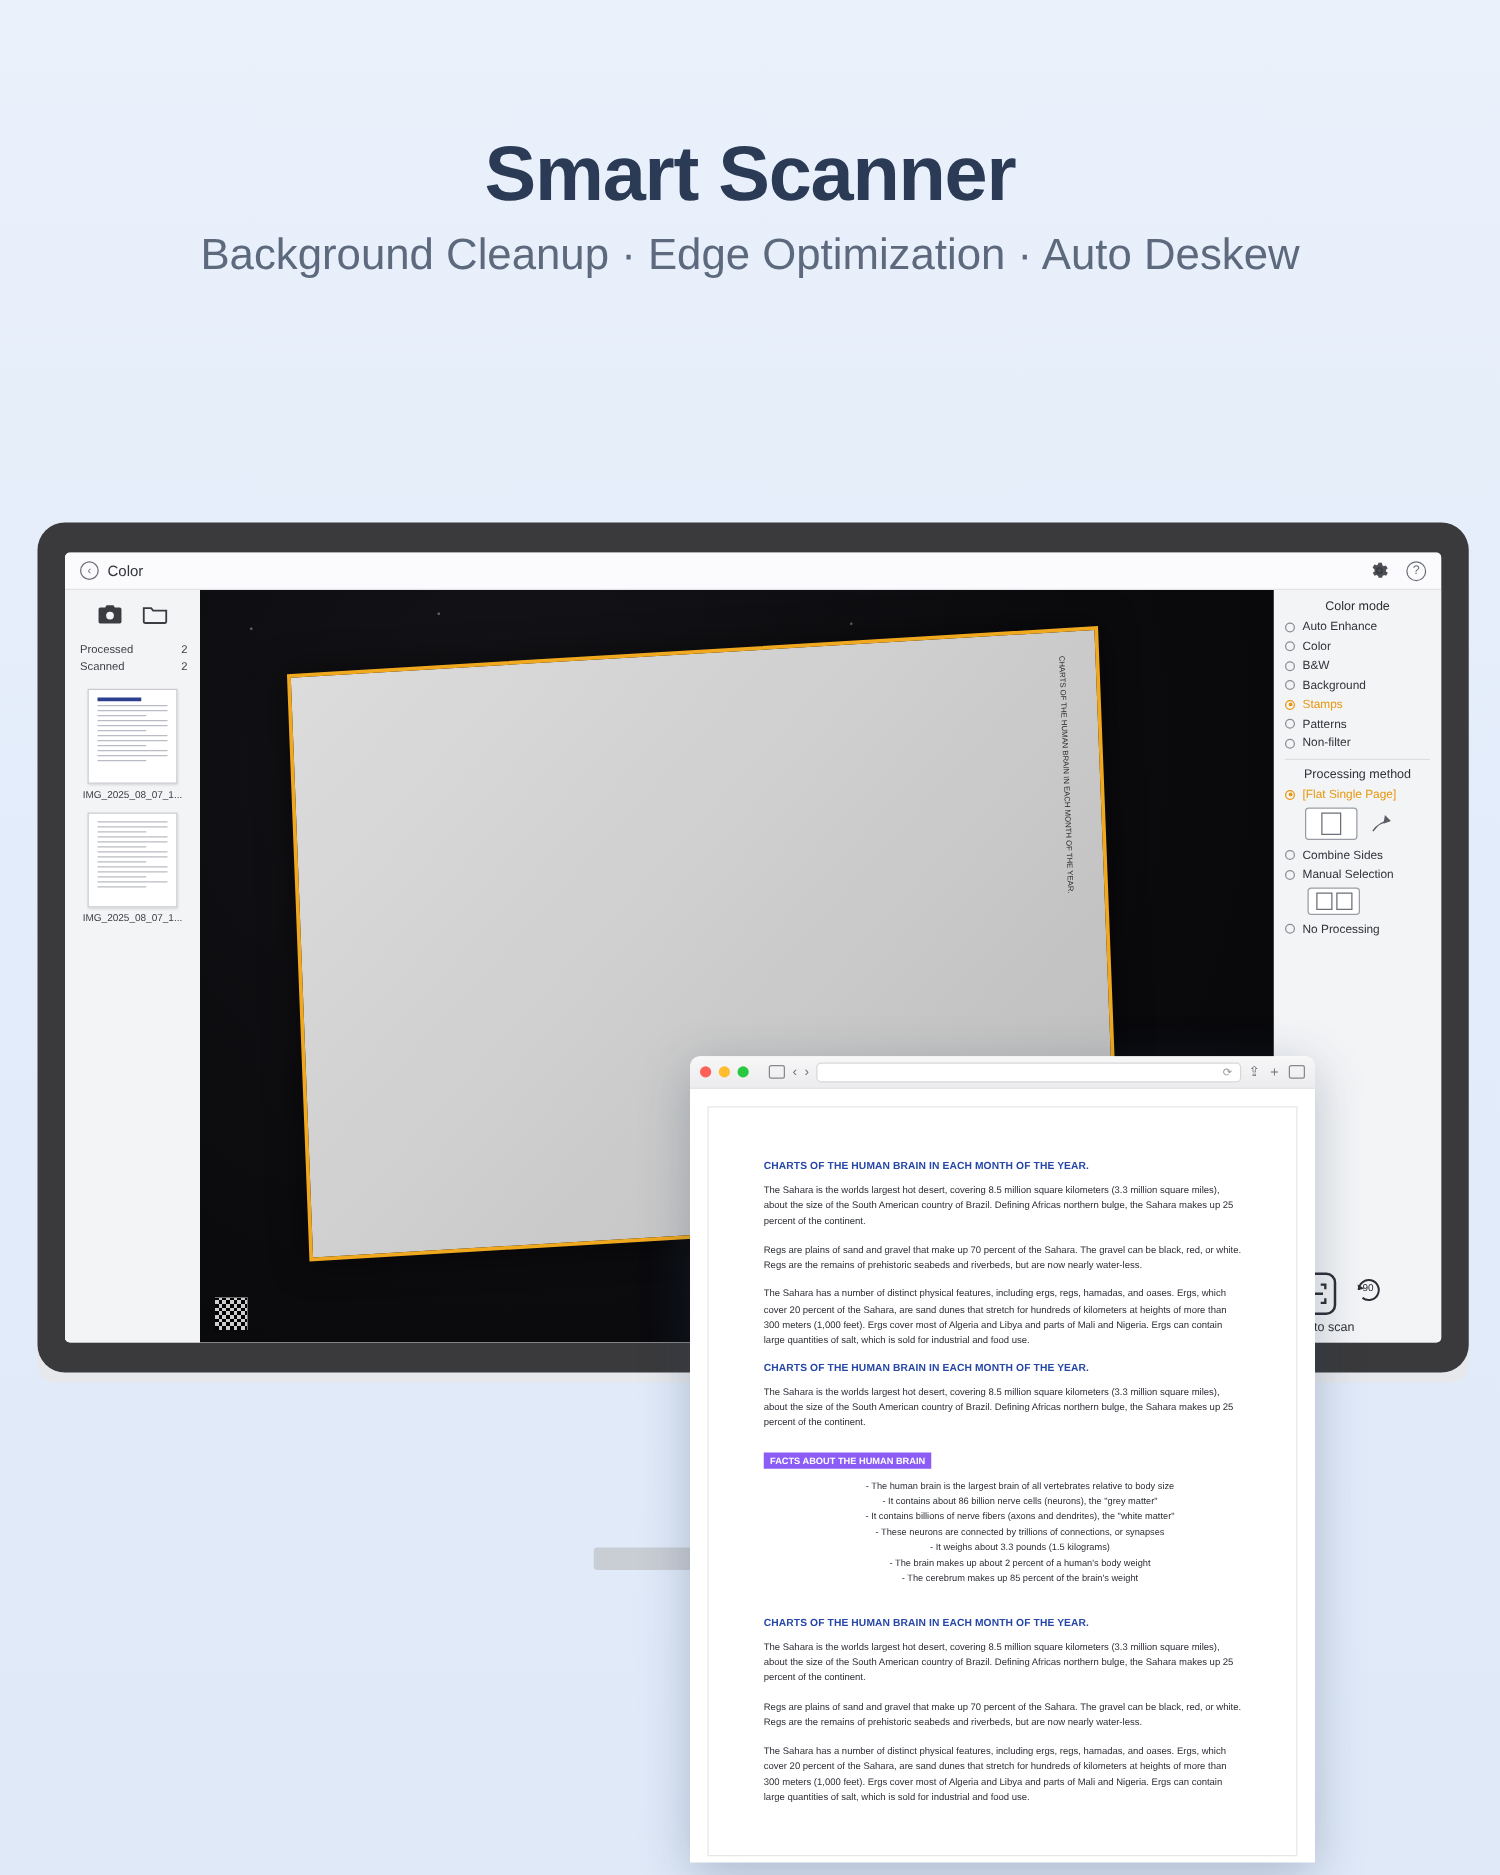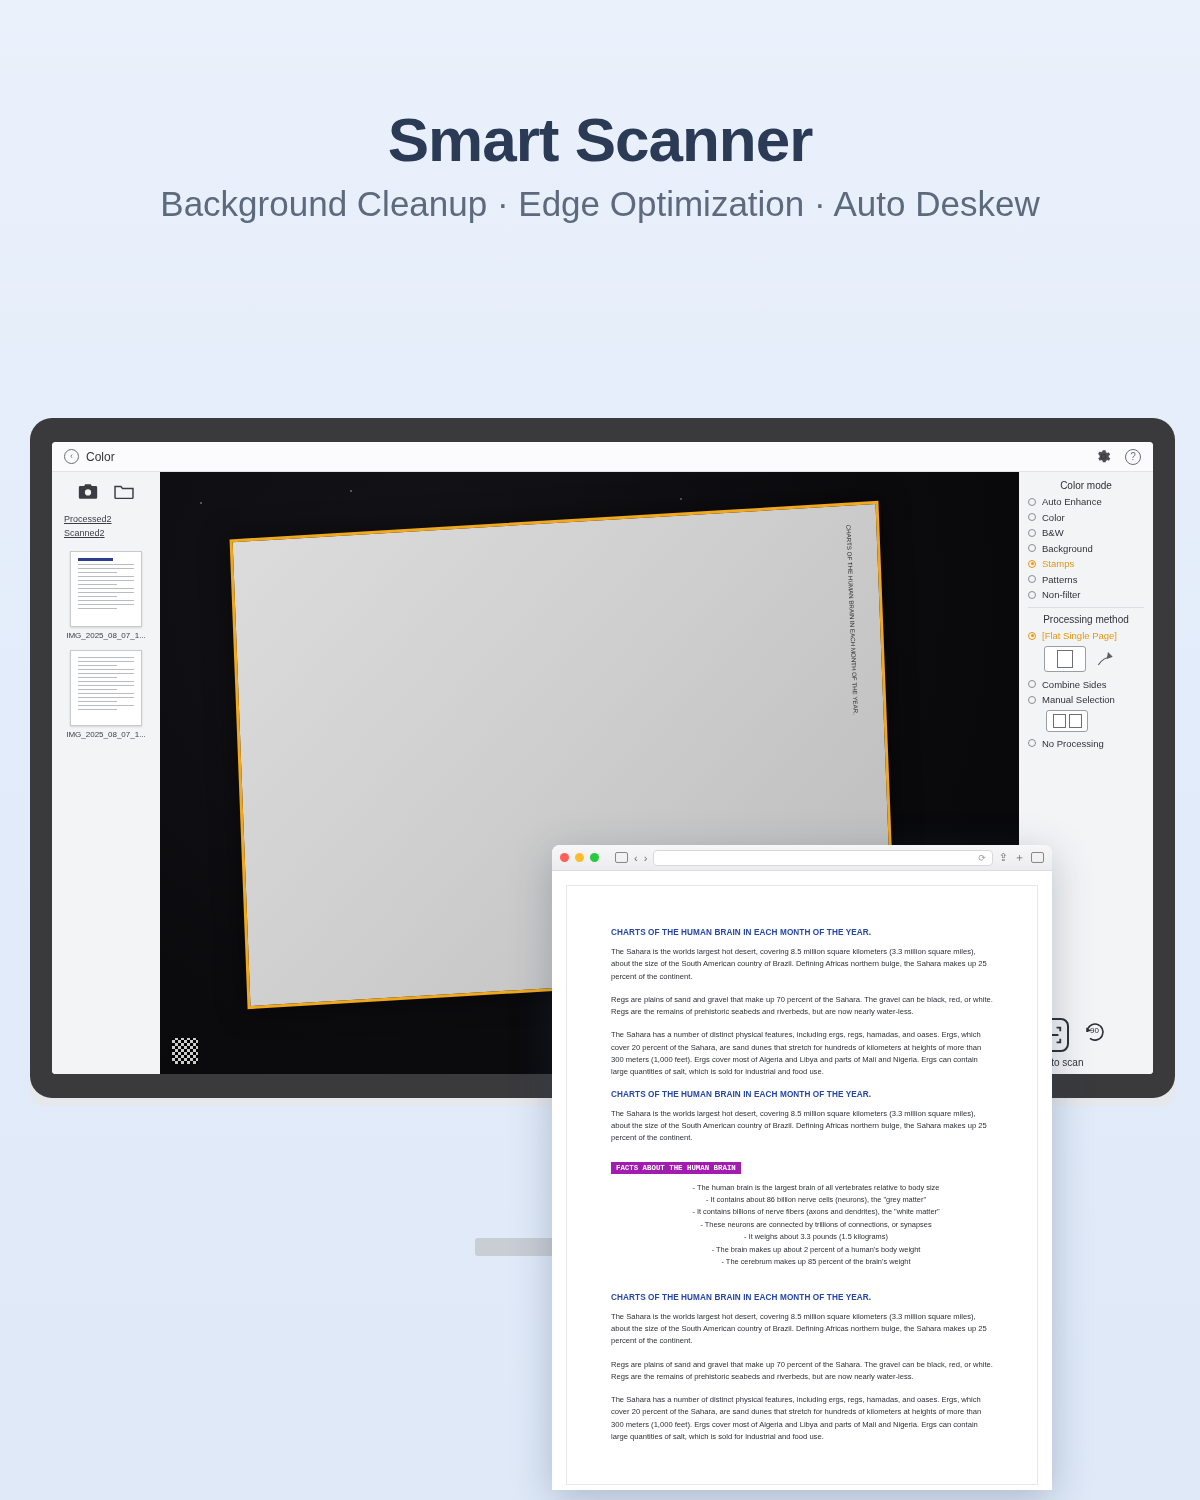--- a/index.html
+++ b/index.html
@@ -63,21 +63,21 @@
     color: #6c6f78; font-size: 10px; display: flex; align-items: center; justify-content: center;
   }
 
   .workspace { display: flex; height: 602px; background: #f3f4f6; }
 
   
   .left-panel { width: 108px; background: #f3f4f6; padding: 10px 8px; }
   .lp-icons { display: flex; gap: 14px; justify-content: center; margin-bottom: 12px; }
   .lp-ico { width: 22px; height: 19px; }
   .counts { font-size: 9px; color: #3b3d44; line-height: 1.55; padding-left: 4px;}
-  .counts .row { display: flex; justify-content: flex-start; width: 86px; text-decoration: underline;}
+  .counts .row { display: flex; justify-content: space-between; width: 86px;}
   .thumb {
     width: 72px; height: 76px; margin: 10px auto 0 auto; background: #fff;
     border: 1px solid #c8cad0; box-shadow: 0 1px 2px rgba(0,0,0,.12);
     padding: 6px 7px; overflow: hidden;
   }
   .thumb .hl { height: 3px; background: #2c3f8f; width: 62%; margin-bottom: 3px; }
   .thumb .ln { height: 1.6px; background: #b9bcc4; margin-bottom: 2.4px; }
   .thumb .ln.s { width: 70%; }
   .thumb-label { font-size: 8px; color: #3b3d44; text-align: center; margin-top: 4px; }
 
@@ -175,22 +175,22 @@
   .refresh { font-size: 9px; color: #9a9ca1; }
   .outpage {
     margin: 14px 14px 0 14px; height: 600px; background: #fff;
     border: 1px solid #e6e7ea; padding: 42px 44px; overflow: hidden;
   }
   .doc-h {
     color: #2647a8; font-size: 8.2px; font-weight: bold; margin-bottom: 9px; letter-spacing: .1px;
   }
   .doc-p { font-size: 7.6px; color: #2d2f36; line-height: 1.62; margin-bottom: 11px; }
   .doc-hl {
-    display: inline-block; background: #a21caf; color: #fff; font-size: 7.4px; font-weight: bold;
-    padding: 2px 5px; margin: 6px 0 8px 0; font-family: Liberation Mono, monospace;
+    display: inline-block; background: #8b5cf6; color: #fff; font-size: 7.4px; font-weight: bold;
+    padding: 2px 5px; margin: 6px 0 8px 0;
   }
   .doc-li { font-size: 7.4px; color: #2d2f36; line-height: 1.68; padding-left: 28px; text-align: center; }
   .spacer-sm { height: 6px; }
 </style>
 </head>
 <body>
 
 <div class="page">
 
   <div class="hero">

